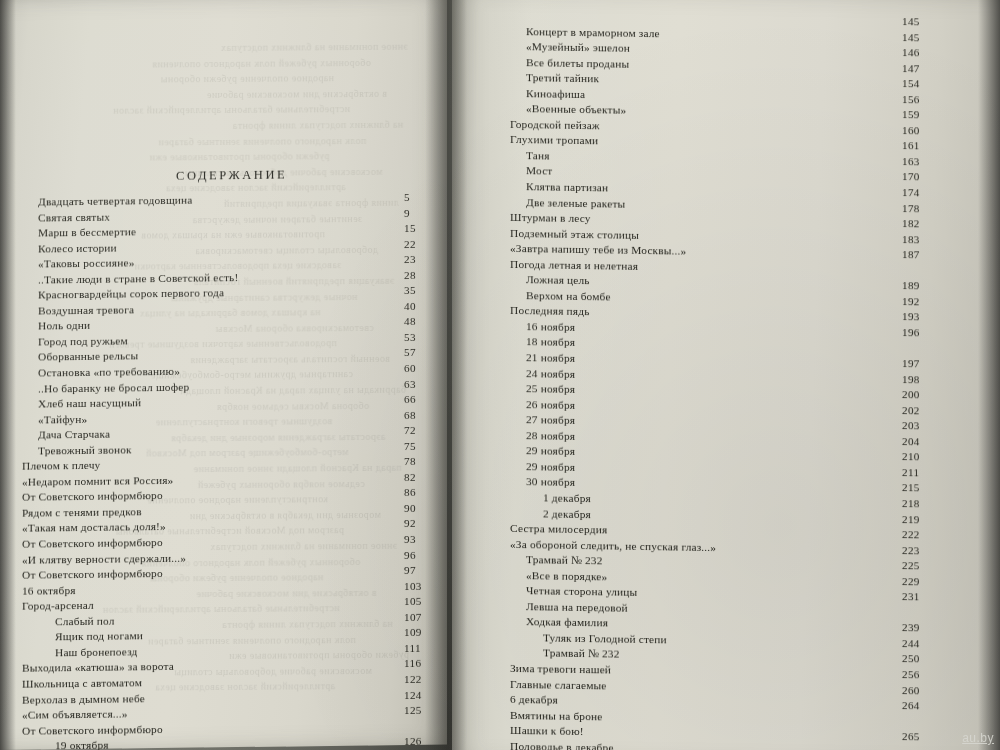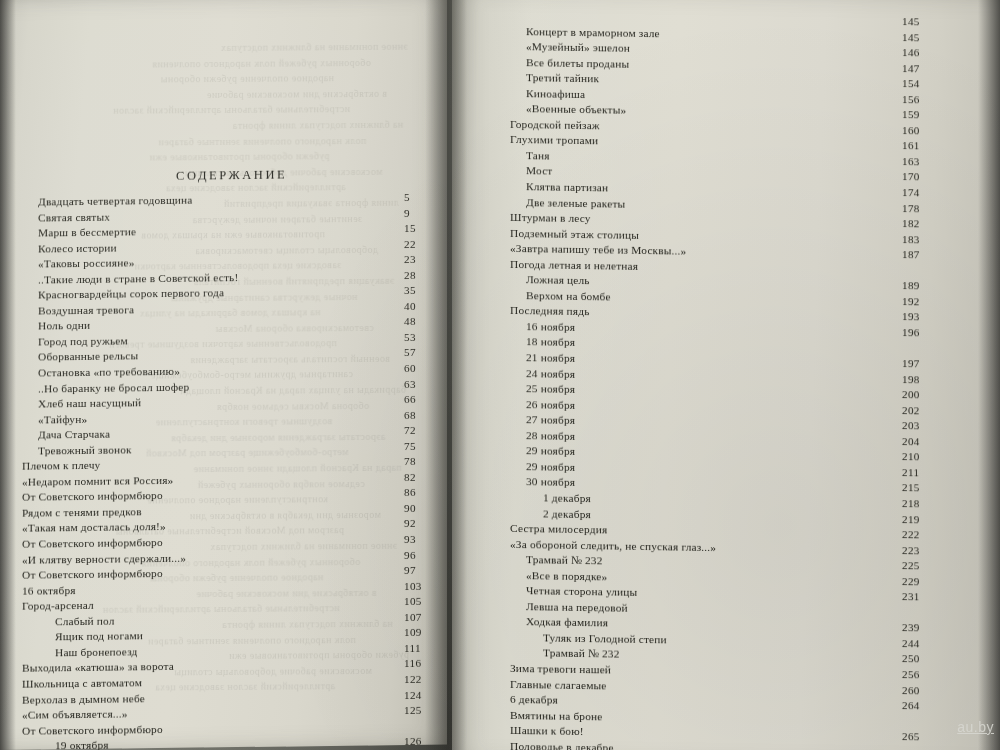--- a/index.html
+++ b/index.html
@@ -151,22 +151,22 @@
   .i0 { padding-left: 0px; }
   .i1 { padding-left: 16px; }
   .i2 { padding-left: 33px; }
 
   
   .soft { filter: blur(0.22px); }
 
   .watermark {
     position: absolute;
     right: 6px;
-    bottom: 15px;
-    font-size: 14px;
+    bottom: 5px;
+    font-size: 12px;
     color: #d8d8d2;
     font-family: "Liberation Sans", sans-serif;
     opacity: 0.85;
     letter-spacing: 0.5px;
     text-decoration: underline;
   }
   .grain {
     position: absolute;
     inset: 0;
     pointer-events: none;

